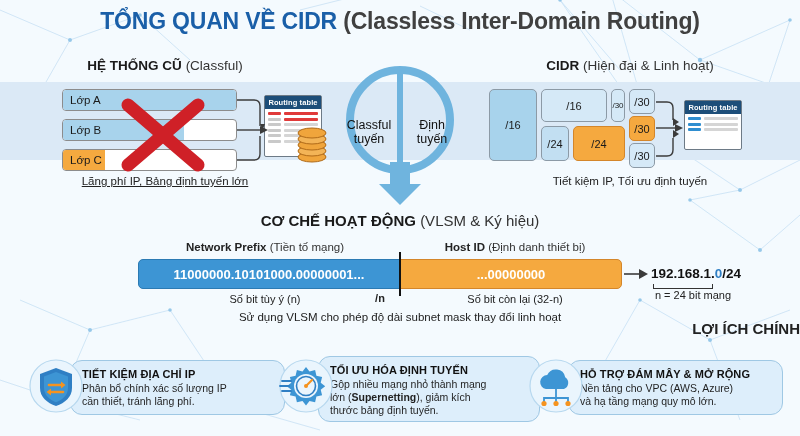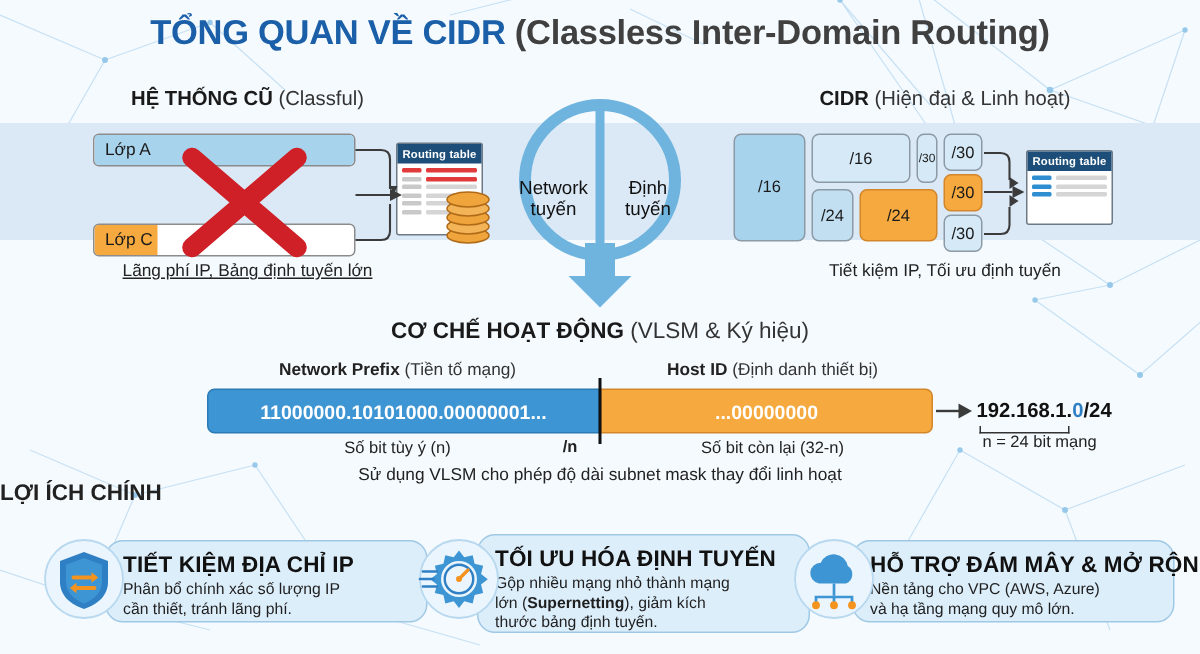--- a/index.html
+++ b/index.html
@@ -25,21 +25,21 @@
   .title .sub{color:#404040;}
 
   
   .sec-h{position:absolute;z-index:5;font-size:13.5px;white-space:nowrap;}
   .sec-h b{font-weight:bold;color:#1a1a1a;}
   .sec-h span{color:#333;font-weight:normal;}
 
   .h-old{top:58px;left:0;width:330px;text-align:center;}
   .h-cidr{top:58px;left:460px;width:340px;text-align:center;}
   .h-mech{top:212px;left:0;width:800px;text-align:center;font-size:15px;}
-  .h-benefit{top:320px;left:0;width:800px;text-align:left;font-size:15px;font-weight:bold;}
+  .h-benefit{top:320px;left:0;width:800px;text-align:right;font-size:15px;font-weight:bold;}
 
   .caption{position:absolute;z-index:5;font-size:11.5px;color:#222;white-space:nowrap;text-align:center;}
   .cap-old{top:175px;left:0;width:330px;text-decoration:underline;}
   .cap-cidr{top:175px;left:460px;width:340px;}
 
   
   .bar{position:absolute;z-index:4;height:22px;border:1px solid #8c8c8c;border-radius:4px;background:#ffffff;box-sizing:border-box;overflow:hidden;padding-left:14px;}
   .bar .fill{position:absolute;left:0;top:0;bottom:0;}
   .bar .lab{position:absolute;left:7px;top:0;bottom:0;display:flex;align-items:center;font-size:11.5px;color:#1a1a1a;z-index:2;}
   .fill.blue{background:#a8d3ec;}
@@ -81,21 +81,21 @@
   .divline{position:absolute;z-index:7;width:1.5px;background:#111;}
   .small-note{position:absolute;z-index:5;font-size:11px;color:#222;white-space:nowrap;text-align:center;}
 
   .ipres{position:absolute;z-index:6;font-size:13.5px;font-weight:bold;color:#111;white-space:nowrap;}
   .ipres .zero{color:#2f7fc4;}
   .brace{position:absolute;z-index:6;border-bottom:1.5px solid #333;border-left:1.5px solid #333;border-right:1.5px solid #333;height:4px;}
 
   
   .card{position:absolute;z-index:5;box-sizing:border-box;background:#ddeefb;border:1px solid #9fc8e4;
         border-radius:12px;padding:7px 9px 7px 11px;}
-  .card .ttl{font-size:15px;font-weight:bold;color:#111;margin-bottom:2px;letter-spacing:.1px;white-space:nowrap;}
+  .card .ttl{font-size:11px;font-weight:bold;color:#111;margin-bottom:2px;letter-spacing:.1px;white-space:nowrap;}
   .card .txt{font-size:10.5px;color:#1f1f1f;line-height:1.25;}
   .card .txt b{font-weight:bold;}
   .ic{position:absolute;z-index:7;}
   .arrow-con{position:absolute;z-index:6;}
 </style>
 </head>
 <body>
 
 <div id="root">
 
@@ -141,20 +141,24 @@
   </div>
 
   <div class="sec-h h-old">
     <b>HỆ THỐNG CŨ </b><span>(Classful)</span>
   </div>
 
   <div class="bar" style="left:62px;top:89px;width:175px;">
     <div class="fill blue" style="width:100%"></div>
     <div class="lab">Lớp A</div>
   </div>
+  <div class="bar" style="left:62px;top:119px;width:175px;">
+    <div class="fill blue" style="width:70%"></div>
+    <div class="lab">Lớp B</div>
+  </div>
   <div class="bar" style="left:62px;top:149px;width:175px;">
     <div class="fill orange" style="width:24%"></div>
     <div class="lab">Lớp C</div>
   </div>
 
   <svg class="redx" style="left:118px;top:95px;" width="90" height="80" viewBox="0 0 90 80">
     <g stroke="#cf2027" stroke-width="13" stroke-linecap="round">
       <line x1="10" y1="10" x2="80" y2="70"></line>
       <line x1="80" y1="10" x2="10" y2="70"></line>
     </g>
@@ -217,21 +221,21 @@
   <div class="caption cap-old">Lãng phí IP, Bảng định tuyến lớn</div>
 
   <div class="circle-wrap">
     <svg width="130" height="145" viewBox="0 0 130 145">
       <circle cx="65" cy="58" r="50" fill="none" stroke="#6fb4de" stroke-width="8"></circle>
       <line x1="65" y1="8" x2="65" y2="108" stroke="#6fb4de" stroke-width="6"></line>
       <path d="M55 100 L75 100 L75 122 L86 122 L65 143 L44 122 L55 122 Z" fill="#6fb4de"></path>
     </svg>
   </div>
   <div class="circ-txt" style="left:340px;top:118px;width:58px;">
-    <div>Network</div>
+    <div>Classful</div>
     <div>tuyến</div>
   </div>
   <div class="circ-txt" style="left:404px;top:118px;width:56px;">
     <div>Định</div>
     <div>tuyến</div>
   </div>
 
   <div class="sec-h h-cidr">
     <b>CIDR </b><span>(Hiện đại &amp; Linh hoạt)</span>
   </div>

